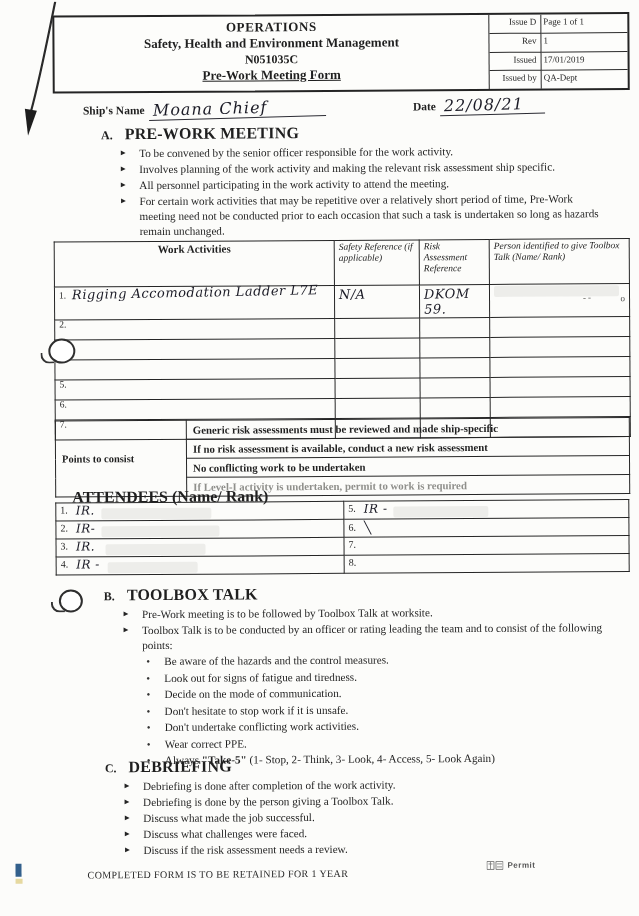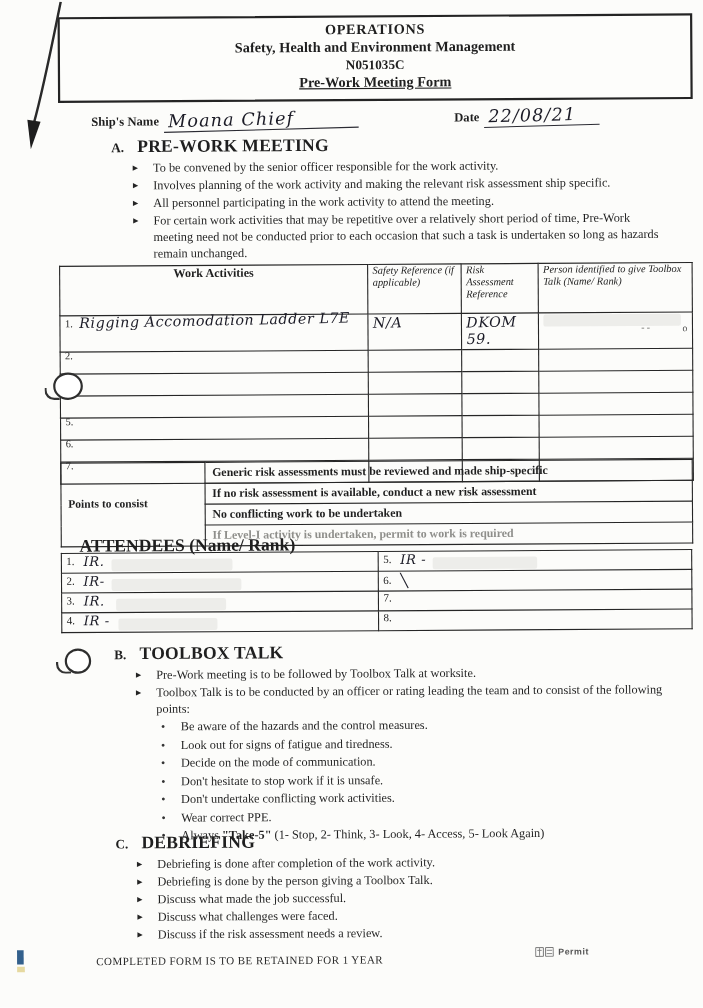--- a/index.html
+++ b/index.html
@@ -120,20 +120,30 @@
 <div class="page">
   <div class="sheet">
 
     <div class="hdr">
       <div class="hdr-left">
         <div class="hdr-org">OPERATIONS</div>
         <div class="hdr-dept">Safety, Health and Environment Management</div>
         <div class="hdr-code">N051035C</div>
         <div class="hdr-form">Pre-Work Meeting Form</div>
       </div>
+      <div class="hdr-right">
+        <div class="mc lbl">Issue D</div>
+        <div class="mc">Page 1 of 1</div>
+        <div class="mc lbl">Rev</div>
+        <div class="mc">1</div>
+        <div class="mc lbl">Issued</div>
+        <div class="mc">17/01/2019</div>
+        <div class="mc lbl last">Issued by</div>
+        <div class="mc last">QA-Dept</div>
+      </div>
     </div>
 
     <div class="shipline">
       <span class="ship-name-wrap">
         <span class="lbl-b">Ship's Name</span>
         <span class="hand hand-big ship-value">Moana Chief</span>
       </span>
       <span class="date-wrap">
         <span class="lbl-b">Date</span>
         <span class="hand hand-big date-value">22/08/21</span>

